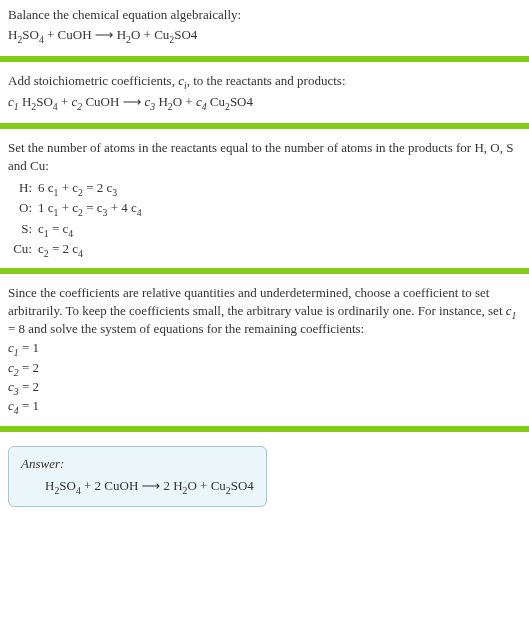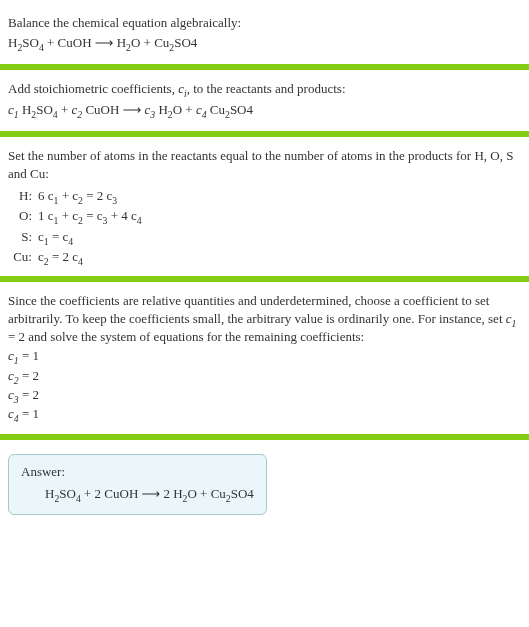--- a/index.html
+++ b/index.html
@@ -8,40 +8,40 @@
       font-family: Georgia, 'Times New Roman', serif;
       font-size: 13px;
       color: #333;
       background: #fff;
       line-height: 1.4;
     }
     .section {
       border-top: 6px solid #84cc16;
       padding: 10px 8px;
     }
-    .section.first { border-top: none; padding-top: 14px; }
+    .section.first { border-top: none; padding-top: 6px; }
     .sub { font-style: italic; }
     .eq-line { margin: 2px 0; }
     .atom-grid {
       display: grid;
       grid-template-columns: 30px auto;
       row-gap: 2px;
       margin-top: 4px;
     }
     .atom-label { text-align: right; padding-right: 6px; }
     .coeff-list div { margin: 1px 0; }
     .answer-box {
       display: inline-block;
       background: #eaf6f9;
       border: 1px solid #a9c7cf;
       border-radius: 6px;
       padding: 8px 12px 10px 12px;
       margin-top: 4px;
     }
-    .answer-title { margin-bottom: 4px; }
+    .answer-title { margin-bottom: 4px; font-style: italic; }
     .answer-eq { padding-left: 24px; }
     .arrow { letter-spacing: 0; }
     sub { font-size: 0.75em; vertical-align: sub; line-height: 0; }
   </style>
 </head>
 <body>
 
 <div class="section first">
   <div>Balance the chemical equation algebraically:</div>
   <div class="eq-line">
@@ -70,21 +70,21 @@
     <div class="atom-label">S:</div>
     <div><span>c</span><sub>1</sub><span> = c</span><sub>4</sub></div>
 
     <div class="atom-label">Cu:</div>
     <div><span>c</span><sub>2</sub><span> = 2 c</span><sub>4</sub></div>
   </div>
 </div>
 
 <div class="section">
   <div>
-    <span>Since the coefficients are relative quantities and underdetermined, choose a coefficient to set arbitrarily. To keep the coefficients small, the arbitrary value is ordinarily one. For instance, set </span><span class="sub"><span>c</span><sub>1</sub></span><span> = 2 and solve the system of equations for the remaining coefficients:</span>
+    <span>Since the coefficients are relative quantities and underdetermined, choose a coefficient to set arbitrarily. To keep the coefficients small, the arbitrary value is ordinarily one. For instance, set </span><span class="sub"><span>c</span><sub>1</sub></span><span> = 8 and solve the system of equations for the remaining coefficients:</span>
   </div>
   <div class="coeff-list">
     <div><span class="sub"><span>c</span><sub>1</sub></span><span> = 1</span></div>
     <div><span class="sub"><span>c</span><sub>2</sub></span><span> = 2</span></div>
     <div><span class="sub"><span>c</span><sub>3</sub></span><span> = 2</span></div>
     <div><span class="sub"><span>c</span><sub>4</sub></span><span> = 1</span></div>
   </div>
 </div>
 
 <div class="section">

